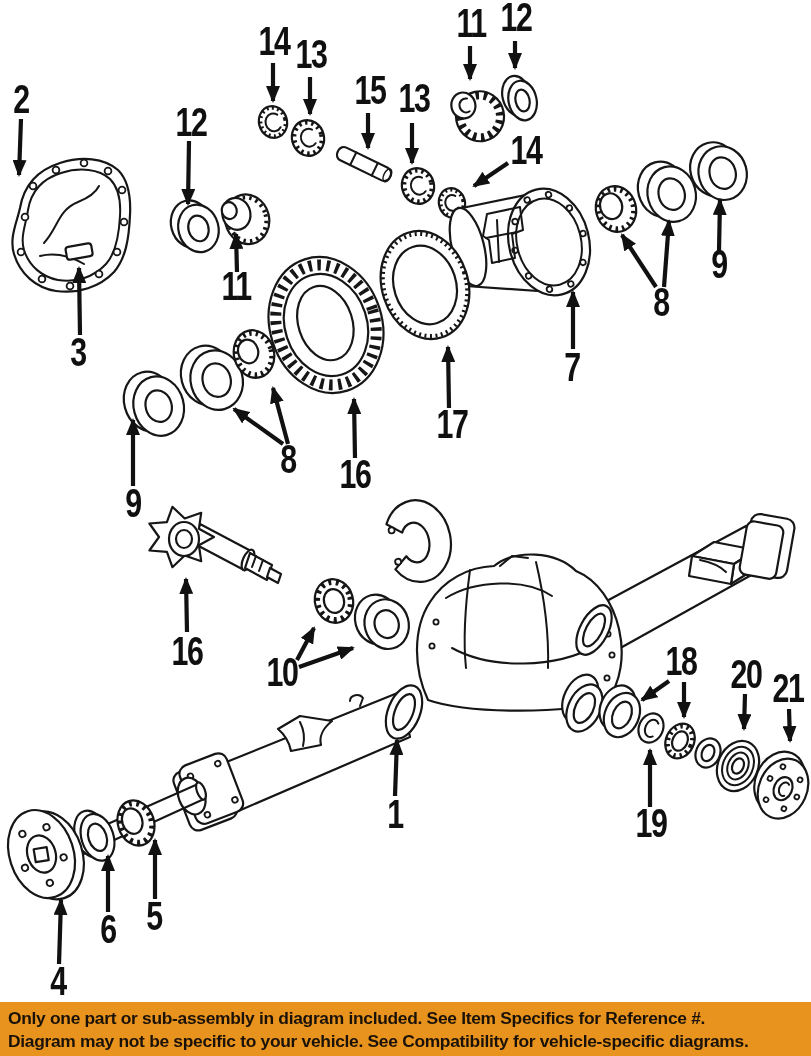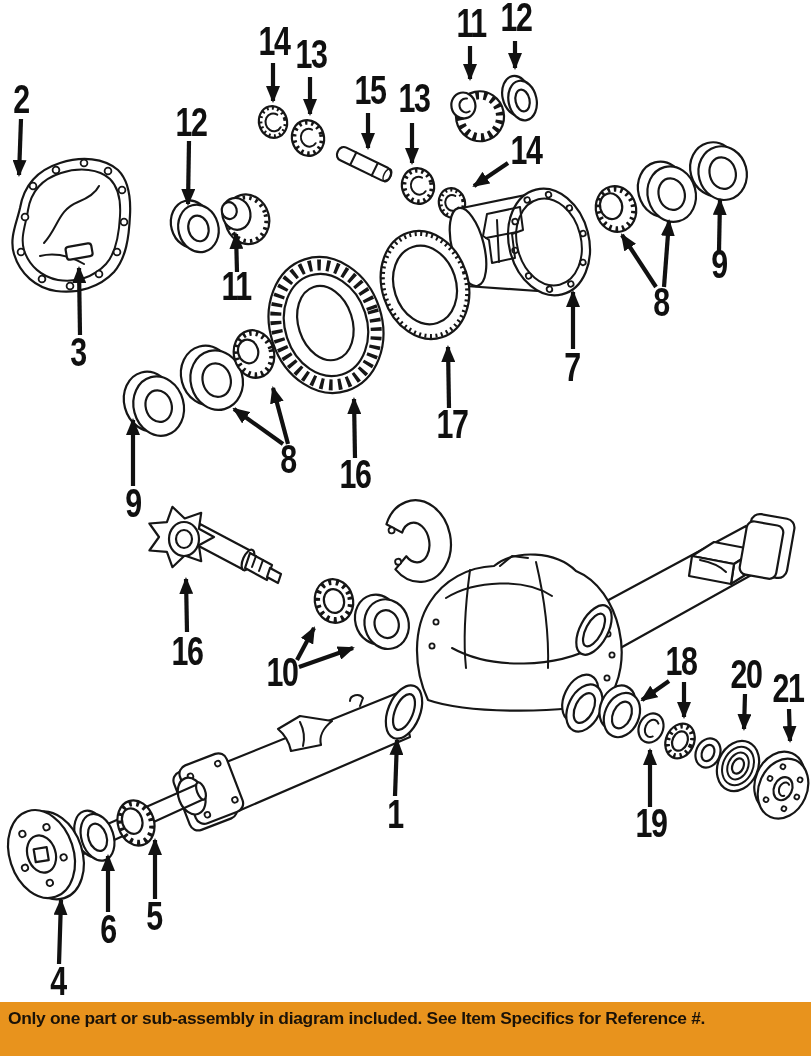--- a/index.html
+++ b/index.html
@@ -407,14 +407,15 @@
       <div class="callout" style="left: 651px; top: 825px;">19</div>
       <div class="callout" style="left: 746px; top: 676px;">20</div>
       <div class="callout" style="left: 788px; top: 690px;">21</div>
       <div class="callout" style="left: 58px; top: 983px;">4</div>
       <div class="callout" style="left: 108px; top: 931px;">6</div>
       <div class="callout" style="left: 154px; top: 918px;">5</div>
     </div>
 
   <div id="banner" style="background: rgb(232, 147, 29); color: rgb(26, 18, 8);">
     <span class="bline">Only one part or sub-assembly in diagram included. See Item Specifics for Reference #.</span>
+    <span class="bline">Diagram may not be specific to your vehicle. See Compatibility for vehicle-specific diagrams.</span>
   </div>
 </div>
 
 </body></html>

